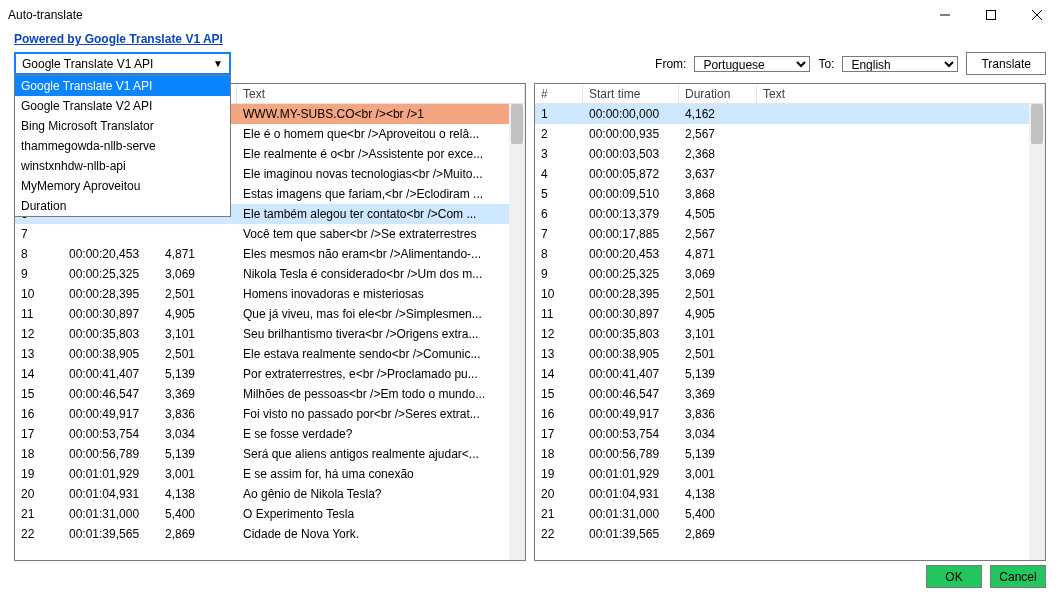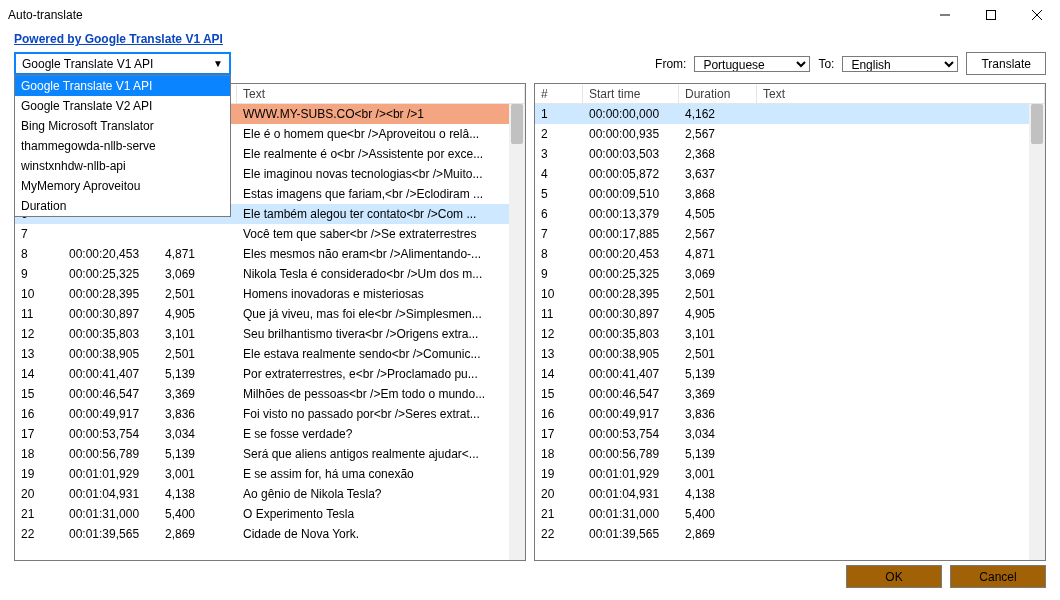--- a/index.html
+++ b/index.html
@@ -40,21 +40,21 @@
 
 .col-num { width: 48px; flex: 0 0 48px; }
 .col-start { width: 96px; flex: 0 0 96px; }
 .col-dur { width: 78px; flex: 0 0 78px; }
 .col-text { flex: 1; min-width: 0; }
 
 .scrollbar { position: absolute; right: 0; top: 20px; bottom: 0; width: 16px; background: #f0f0f0; }
 .scrollbar .thumb { position: absolute; left: 2px; right: 2px; top: 0; height: 40px; background: #c1c1c1; border-radius: 2px; }
 
 .footer { position: absolute; bottom: 12px; right: 14px; display: flex; gap: 8px; }
-.footer button { width: 96px; height: 23px; border: 1px solid #7a7a7a; background: #a16207; }
+.footer button { width: 56px; height: 23px; border: 1px solid #7a7a7a; background: #22c55e; }
 </style>
 </head>
 <body>
 
 <div class="titlebar">
   <span class="title">Auto-translate</span>
   <div class="btns">
     <div class="btn">
         <svg viewBox="0 0 10 10">
           <line x1="0" y1="5" x2="10" y2="5" stroke="#000" stroke-width="1"></line>

